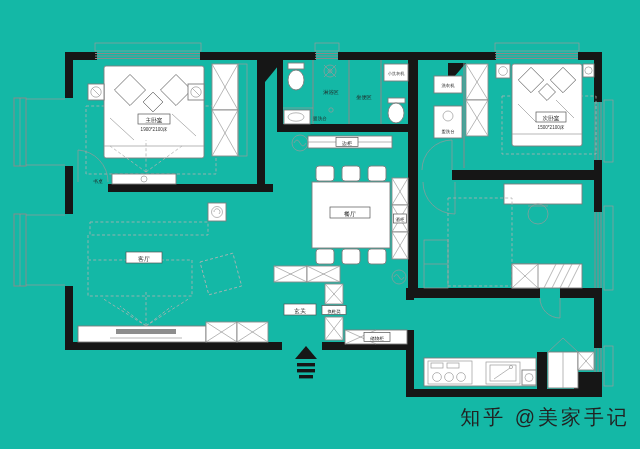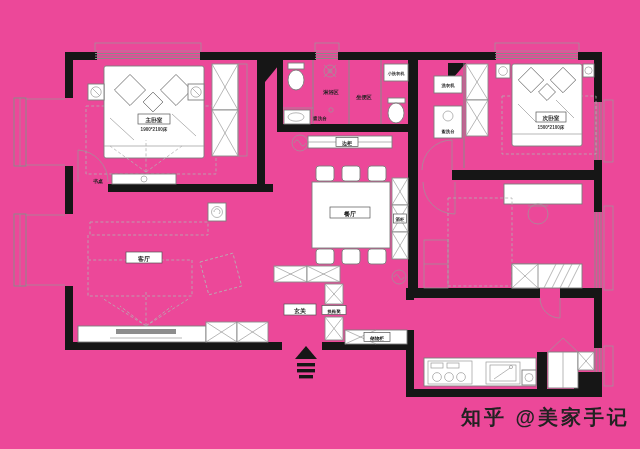--- a/index.html
+++ b/index.html
@@ -1,16 +1,16 @@
 <!DOCTYPE html>
 <html><head>
 <meta charset="utf-8">
 <style>
   html,body{margin:0;padding:0;background:#ffffff;}
-  .stage{position:relative;width:640px;height:449px;background:#ec4899;overflow:hidden;font-family:"Liberation Sans",sans-serif;font-weight:bold;}
+  .stage{position:relative;width:640px;height:449px;background:#14b8a6;overflow:hidden;font-family:"Liberation Sans",sans-serif;}
   svg{position:absolute;left:0;top:0;}
   svg text{font-family:"Liberation Sans","DejaVu Sans",sans-serif;fill:#222;}
   .wall{fill:#161616;}
   .thin{stroke:#8a8a8a;stroke-width:1;fill:none;}
   .thin2{stroke:#9a9a9a;stroke-width:0.7;fill:none;}
   .furn{stroke:#7d7d7d;stroke-width:0.9;fill:#ffffff;}
   .furnl{stroke:#9a9a9a;stroke-width:0.7;fill:none;}
   .dash{stroke:#b3b3b3;stroke-width:0.8;fill:none;stroke-dasharray:3 2.2;}
   .lblbox{fill:#ffffff;stroke:#555;stroke-width:0.7;}
   .lbl{font-size:6px;text-anchor:middle;}

